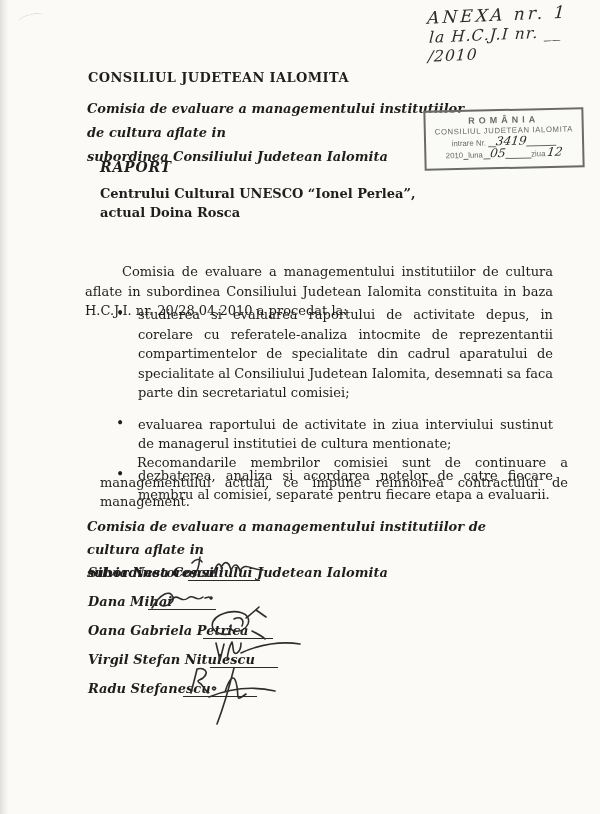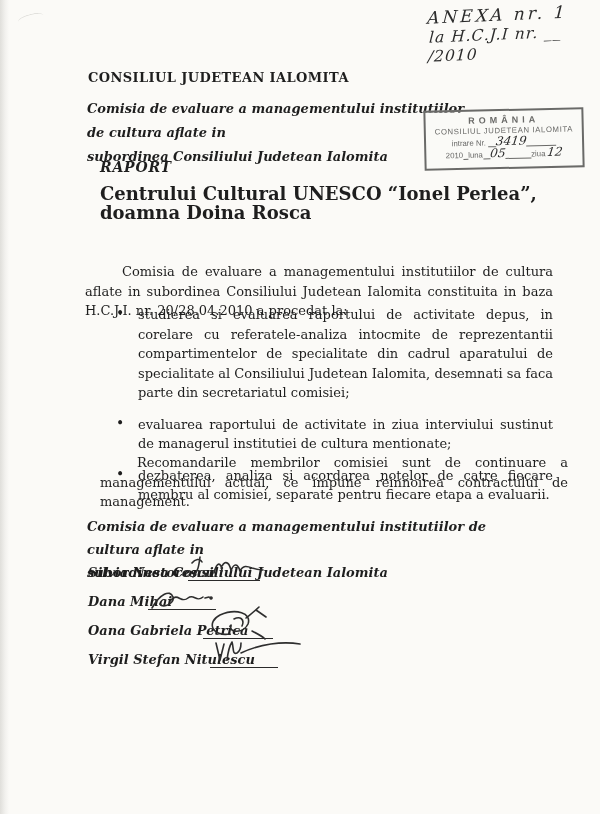--- a/index.html
+++ b/index.html
@@ -55,21 +55,21 @@
   .stamp .rule{display:inline-block;border-bottom:1px solid #6a6a68;height:8px;vertical-align:bottom;}
   .hand{
     font-family:"DejaVu Serif", serif;font-style:italic;color:#2c2c2c;
     display:inline-block;transform:skewX(-8deg);
   }
   .stamp .hand{font-size:12px;line-height:8px;}
   
   .title-block{position:absolute;left:100px;top:159px;width:450px;text-align:left;}
   .raport{font-weight:bold;font-style:italic;font-size:14px;letter-spacing:.8px;}
   .subtitle{font-weight:bold;font-size:13px;margin-top:19px;}
-  .subject{font-weight:bold;font-size:18px;line-height:19px;margin-top:9px;}
+  .subject{font-weight:bold;font-size:13px;line-height:19px;margin-top:9px;}
   
   .para{
     position:absolute;left:85px;width:468px;
     font-size:13px;line-height:19.5px;text-align:justify;text-indent:37px;margin:0;
   }
   .intro{top:262px;}
   .recommendation{top:453px;margin-left:15px;}
   .bullets{
     position:absolute;left:85px;top:305px;width:468px;
     list-style:none;margin:0;padding:0;font-size:13px;line-height:19.5px;
@@ -114,21 +114,21 @@
     </div>
     <div class="row">
       <span>2010</span><span class="rule" style="width:5px"></span><span>luna</span><span class="rule" style="width:7px"></span><span class="hand">05</span><span class="rule" style="width:26px"></span><span>ziua</span> <span class="hand">12</span>
     </div>
   </div>
 
   <div class="title-block">
     <div class="raport">RAPORT</div>
     <div class="subject">
       <div>Centrului Cultural UNESCO “Ionel Perlea”,</div>
-      <div>doamna Doina Rosca</div>
+      <div>actual Doina Rosca</div>
     </div>
   </div>
 
   <p class="para intro">Comisia de evaluare a managementului institutiilor de cultura aflate in subordinea Consiliului Judetean Ialomita constituita in baza H.C.J.I. nr. 20/28.04.2010 a procedat la:</p>
 
   <ul class="bullets">
     <li><span class="dot">•</span><span>studierea si evaluarea raportului de activitate depus, in corelare cu referatele-analiza intocmite de reprezentantii compartimentelor de specialitate din cadrul aparatului de specialitate al Consiliului Judetean Ialomita, desemnati sa faca parte din secretariatul comisiei;</span></li>
     <li><span class="dot">•</span><span>evaluarea raportului de activitate in ziua interviului sustinut de managerul institutiei de cultura mentionate;</span></li>
     <li><span class="dot">•</span><span>dezbaterea, analiza si acordarea notelor de catre fiecare membru al comisiei, separate pentru fiecare etapa a evaluarii.</span></li>
   </ul>
@@ -167,15 +167,22 @@
     </div>
 
     <div class="sig-row">
       <span class="sig-name">Virgil Stefan Nitulescu</span>
       <span class="sig-rule" style="left:122px;top:17px;width:68px"></span>
       <svg class="sig-svg" style="left:124px;top:-12px" width="90" height="30" viewBox="0 0 90 30">
         <path d="M4 6 l4 17 l4 -16 M15 23 c1 -8 3 -15 5 -18 c2 6 0 13 5 11 c3 -2 4 -6 4 -10 M29 16 C48 7, 70 4, 88 7"></path>
       </svg>
     </div>
 
+    <div class="sig-row">
+      <span class="sig-name">Radu Stefanescu</span>
+      <span class="sig-rule" style="left:95px;top:17px;width:74px"></span>
+      <svg class="sig-svg" style="left:97px;top:-12px" width="92" height="62" viewBox="0 0 92 62">
+        <path d="M6 27 C9 15, 11 8, 12 3 C19 1, 25 6, 18 12 C14 15, 10 14, 16 18 l7 9 M29 24 a1.5 1.5 0 1 1 .1 0 M49 2 C44 22, 39 40, 32 58 M40 26 c5 -16 10 -19 12 -5 c2 11 -2 15 9 7 M24 31 C46 22, 68 20, 90 25"></path>
+      </svg>
+    </div>
 
   </div>
 </div>
 
 </body></html>

